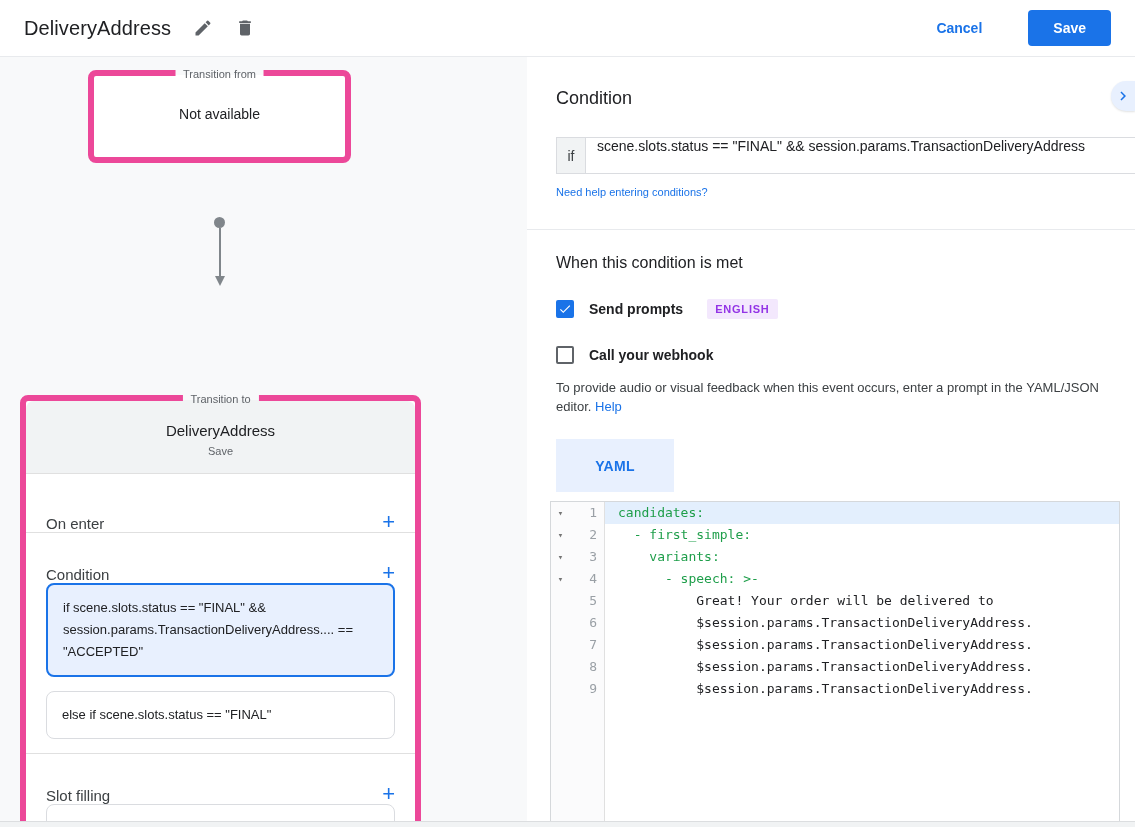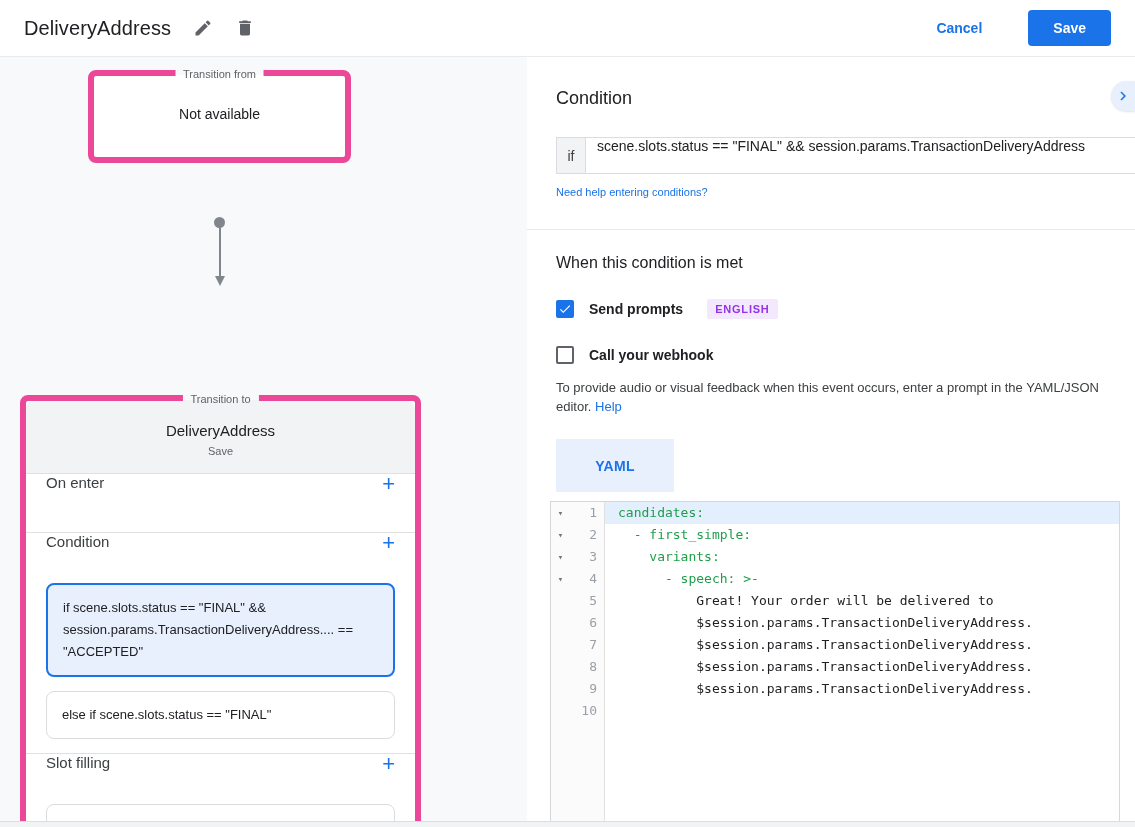--- a/index.html
+++ b/index.html
@@ -35,21 +35,21 @@
   .conn-arrow { width:0; height:0; margin:0 auto; border-left:5px solid transparent;
                 border-right:5px solid transparent; border-top:10px solid #80868b; }
 
   .to-card { width:401px; margin:232px 0 0 20px; background:#fff; height:600px; }
   .to-card .fbox-legend { background:linear-gradient(#f8f9fa 55%, #f1f3f4 55%); }
   .scene-head { background:#f1f3f4; border-radius:8px 8px 0 0; text-align:center;
                 padding:21px 0 16px; border-bottom:1px solid #e0e0e0; }
   .scene-name { font-size:15px; color:#202124; }
   .scene-type { font-size:11px; color:#5f6368; margin-top:6px; }
 
-  .sec-row { display:flex; align-items:flex-start; justify-content:space-between;
+  .sec-row { display:flex; align-items:flex-end; justify-content:space-between;
              padding:0 20px; height:58px; cursor:default; }
   .sec-row.compact { height:50px; }
   .sec-label { font-size:15px; color:#3c4043; }
   .plus-icon { color:#1a73e8; font-size:22px; font-weight:400; line-height:20px; cursor:pointer; }
   .sec-divider { border-top:1px solid #e0e0e0; }
 
   .cond-card { margin:0 20px 14px 20px; border:1px solid #dadce0; border-radius:8px;
                padding:12px 15px; font-size:13px; line-height:22px; color:#202124;
                background:#fff; cursor:pointer; overflow-wrap:break-word; }
   .cond-card.active { background:#e8f0fe; border:2px solid #1a73e8; }
@@ -261,25 +261,20 @@
         <div class="ed-row">
           <div class="ed-fold"></div>
           <div class="ed-num">8</div>
           <div class="ed-code">          $session.params.TransactionDeliveryAddress.</div>
         </div>
         <div class="ed-row">
           <div class="ed-fold"></div>
           <div class="ed-num">9</div>
           <div class="ed-code">          $session.params.TransactionDeliveryAddress.</div>
         </div>
-        <div class="ed-row">
-          <div class="ed-fold"></div>
-          <div class="ed-num">10</div>
-          <div class="ed-code"></div>
-        </div>
         <div class="ed-row filler">
           <div class="ed-fold"></div>
           <div class="ed-num"></div>
           <div class="ed-code"></div>
         </div>
       </div>
   </div>
 </div>
 
 <div class="bottom-strip"></div>

